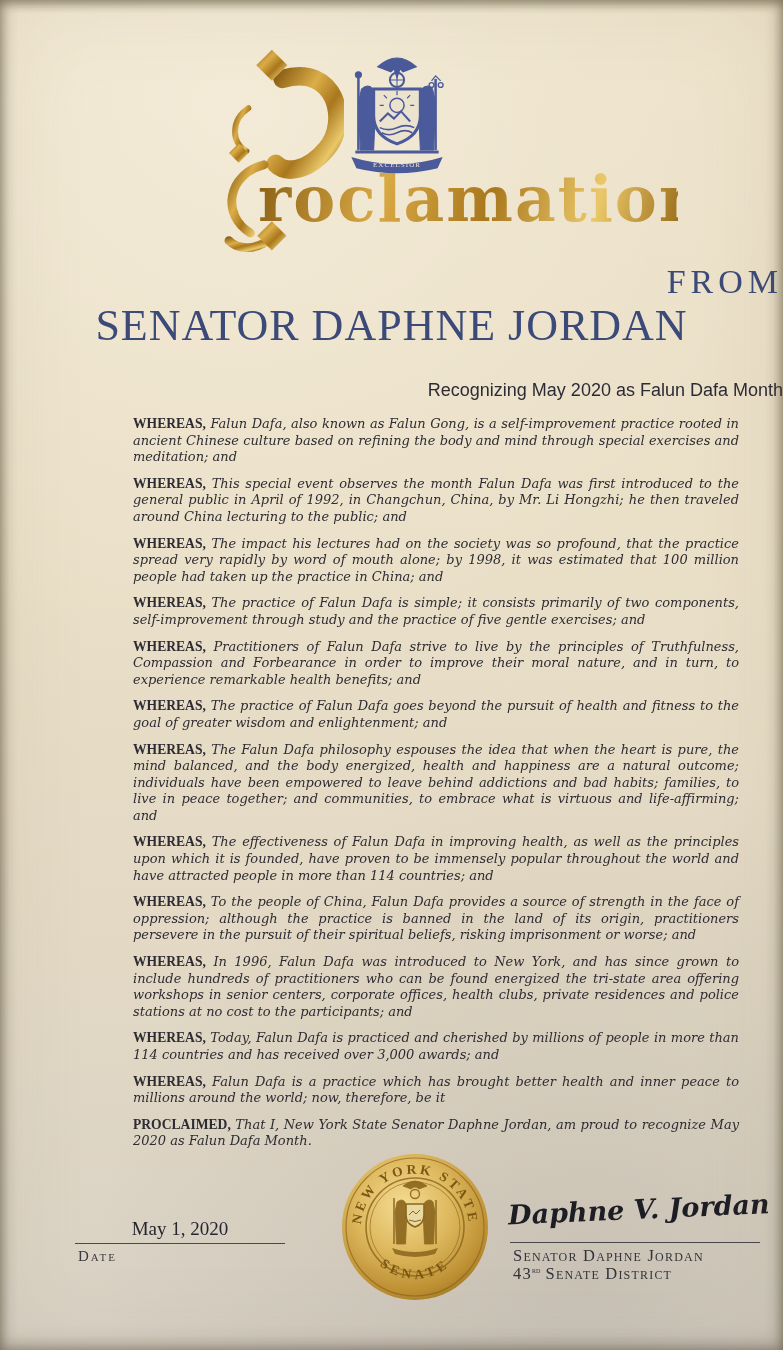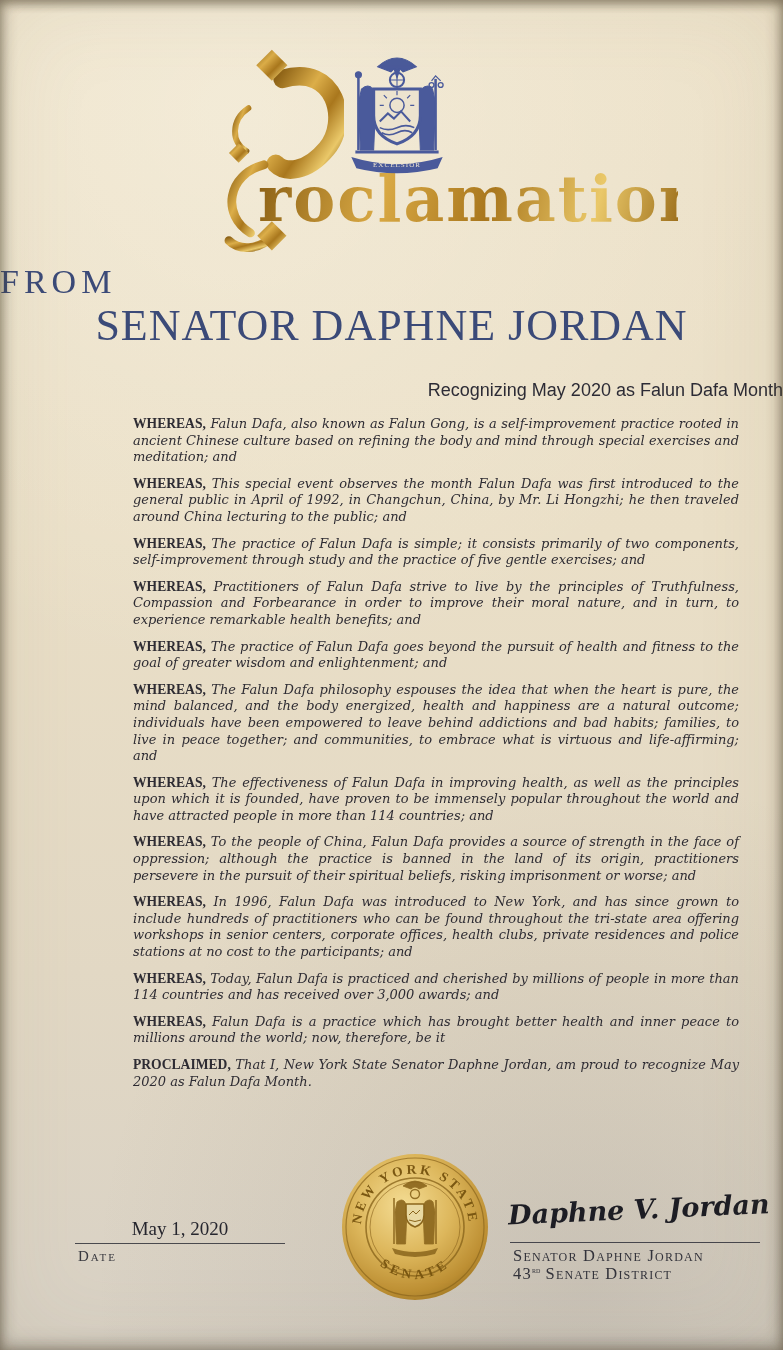--- a/index.html
+++ b/index.html
@@ -30,21 +30,21 @@
   .wordmark{
     position:absolute;left:258px;top:168px;width:420px;
     font-family:"DejaVu Serif", serif;
     font-weight:bold;font-size:63px;letter-spacing:2px;line-height:1;
     background:linear-gradient(105deg,#8a5f14 0%,#d9a944 30%,#a9771d 55%,#eac869 80%,#9c6e1b 100%);
     -webkit-background-clip:text;background-clip:text;color:transparent;
     text-shadow:none;
   }
   .ny-arms{position:absolute;left:331px;top:54px;width:132px;height:128px;}
   .from-line{
-    position:absolute;top:263px;left:0;width:100%;text-align:left;
+    position:absolute;top:263px;left:0;width:100%;text-align:right;
     font-family:"Liberation Serif", serif;
     font-size:34px;letter-spacing:5px;color:#3b4a78;
   }
   .senator-line{
     position:absolute;top:300px;left:0;width:100%;text-align:center;
     font-family:"Liberation Serif", serif;
     font-size:44px;letter-spacing:1px;color:#3b4a78;white-space:nowrap;
   }
   .doc-title{
     position:absolute;top:359px;left:0;width:100%;text-align:center;
@@ -165,34 +165,35 @@
     <div class="senator-line">SENATOR DAPHNE JORDAN</div>
     <div class="doc-subtitle">Recognizing May 2020 as Falun Dafa Month</div>
   </div>
 
   <main class="clauses">
 
       <p class="clause"><b class="lead">WHEREAS,</b> <span class="body">Falun Dafa, also known as Falun Gong, is a self-improvement practice rooted in ancient Chinese culture based on refining the body and mind through special exercises and meditation; and</span></p>
 
       <p class="clause"><b class="lead">WHEREAS,</b> <span class="body">This special event observes the month Falun Dafa was first introduced to the general public in April of 1992, in Changchun, China, by Mr. Li Hongzhi; he then traveled around China lecturing to the public; and</span></p>
 
+      <p class="clause"><b class="lead">WHEREAS,</b> <span class="body">The impact his lectures had on the society was so profound, that the practice spread very rapidly by word of mouth alone; by 1998, it was estimated that 100 million people had taken up the practice in China; and</span></p>
 
       <p class="clause"><b class="lead">WHEREAS,</b> <span class="body">The practice of Falun Dafa is simple; it consists primarily of two components, self-improvement through study and the practice of five gentle exercises; and</span></p>
 
       <p class="clause"><b class="lead">WHEREAS,</b> <span class="body">Practitioners of Falun Dafa strive to live by the principles of Truthfulness, Compassion and Forbearance in order to improve their moral nature, and in turn, to experience remarkable health benefits; and</span></p>
 
       <p class="clause"><b class="lead">WHEREAS,</b> <span class="body">The practice of Falun Dafa goes beyond the pursuit of health and fitness to the goal of greater wisdom and enlightenment; and</span></p>
 
       <p class="clause"><b class="lead">WHEREAS,</b> <span class="body">The Falun Dafa philosophy espouses the idea that when the heart is pure, the mind balanced, and the body energized, health and happiness are a natural outcome; individuals have been empowered to leave behind addictions and bad habits; families, to live in peace together; and communities, to embrace what is virtuous and life-affirming; and</span></p>
 
       <p class="clause"><b class="lead">WHEREAS,</b> <span class="body">The effectiveness of Falun Dafa in improving health, as well as the principles upon which it is founded, have proven to be immensely popular throughout the world and have attracted people in more than 114 countries; and</span></p>
 
       <p class="clause"><b class="lead">WHEREAS,</b> <span class="body">To the people of China, Falun Dafa provides a source of strength in the face of oppression; although the practice is banned in the land of its origin, practitioners persevere in the pursuit of their spiritual beliefs, risking imprisonment or worse; and</span></p>
 
-      <p class="clause"><b class="lead">WHEREAS,</b> <span class="body">In 1996, Falun Dafa was introduced to New York, and has since grown to include hundreds of practitioners who can be found throughout the tri-state area offering workshops in senior centers, corporate offices, health clubs, private residences and police stations at no cost to the participants; and</span></p>
+      <p class="clause"><b class="lead">WHEREAS,</b> <span class="body">In 1996, Falun Dafa was introduced to New York, and has since grown to include hundreds of practitioners who can be found energized the tri-state area offering workshops in senior centers, corporate offices, health clubs, private residences and police stations at no cost to the participants; and</span></p>
 
       <p class="clause"><b class="lead">WHEREAS,</b> <span class="body">Today, Falun Dafa is practiced and cherished by millions of people in more than 114 countries and has received over 3,000 awards; and</span></p>
 
       <p class="clause"><b class="lead">WHEREAS,</b> <span class="body">Falun Dafa is a practice which has brought better health and inner peace to millions around the world; now, therefore, be it</span></p>
 
       <p class="clause"><b class="lead">PROCLAIMED,</b> <span class="body">That I, New York State Senator Daphne Jordan, am proud to recognize May 2020 as Falun Dafa Month.</span></p>
     </main>
 
   <div class="footer">
 

